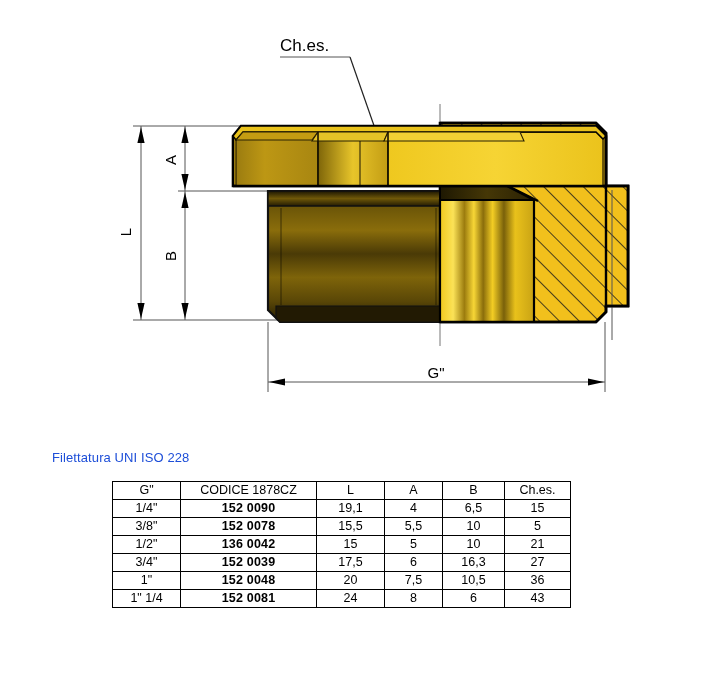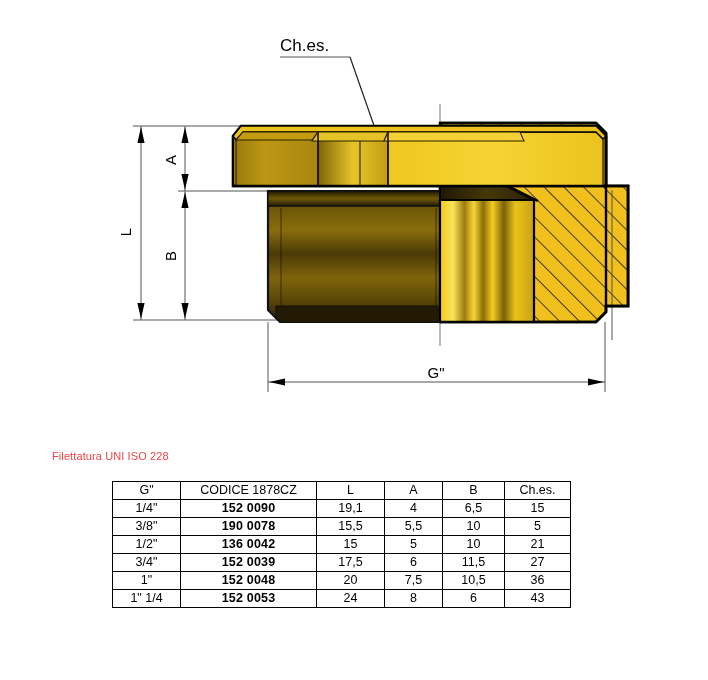--- a/index.html
+++ b/index.html
@@ -26,23 +26,23 @@
   #drawing {
     position: absolute;
     left: 0; top: 0;
     width: 708px;
     height: 440px;
   }
   .thread-note {
     position: absolute;
     left: 52px;
     top: 450px;
-    font-size: 11px;
+    font-size: 13px;
     letter-spacing: 0.1px;
-    color: #ef4444;
+    color: #1d4ed8;
     white-space: nowrap;
   }
   #spec-table {
     position: absolute;
     left: 112px;
     top: 481px;
     border-collapse: collapse;
     table-layout: fixed;
     width: 458px;
     background: #ffffff;
@@ -303,53 +303,53 @@
       <tr>
         <td>1/4"</td>
         <td class="code-cell">152 0090</td>
         <td>19,1</td>
         <td>4</td>
         <td>6,5</td>
         <td>15</td>
       </tr>
       <tr>
         <td>3/8"</td>
-        <td class="code-cell">190 0078</td>
+        <td class="code-cell">152 0078</td>
         <td>15,5</td>
         <td>5,5</td>
         <td>10</td>
         <td>5</td>
       </tr>
       <tr>
         <td>1/2"</td>
         <td class="code-cell">136 0042</td>
         <td>15</td>
         <td>5</td>
         <td>10</td>
         <td>21</td>
       </tr>
       <tr>
         <td>3/4"</td>
         <td class="code-cell">152 0039</td>
         <td>17,5</td>
         <td>6</td>
-        <td>11,5</td>
+        <td>16,3</td>
         <td>27</td>
       </tr>
       <tr>
         <td>1"</td>
         <td class="code-cell">152 0048</td>
         <td>20</td>
         <td>7,5</td>
         <td>10,5</td>
         <td>36</td>
       </tr>
       <tr>
         <td>1" 1/4</td>
-        <td class="code-cell">152 0053</td>
+        <td class="code-cell">152 0081</td>
         <td>24</td>
         <td>8</td>
         <td>6</td>
         <td>43</td>
       </tr>
     </tbody>
   </table>
 
 </div>
 

